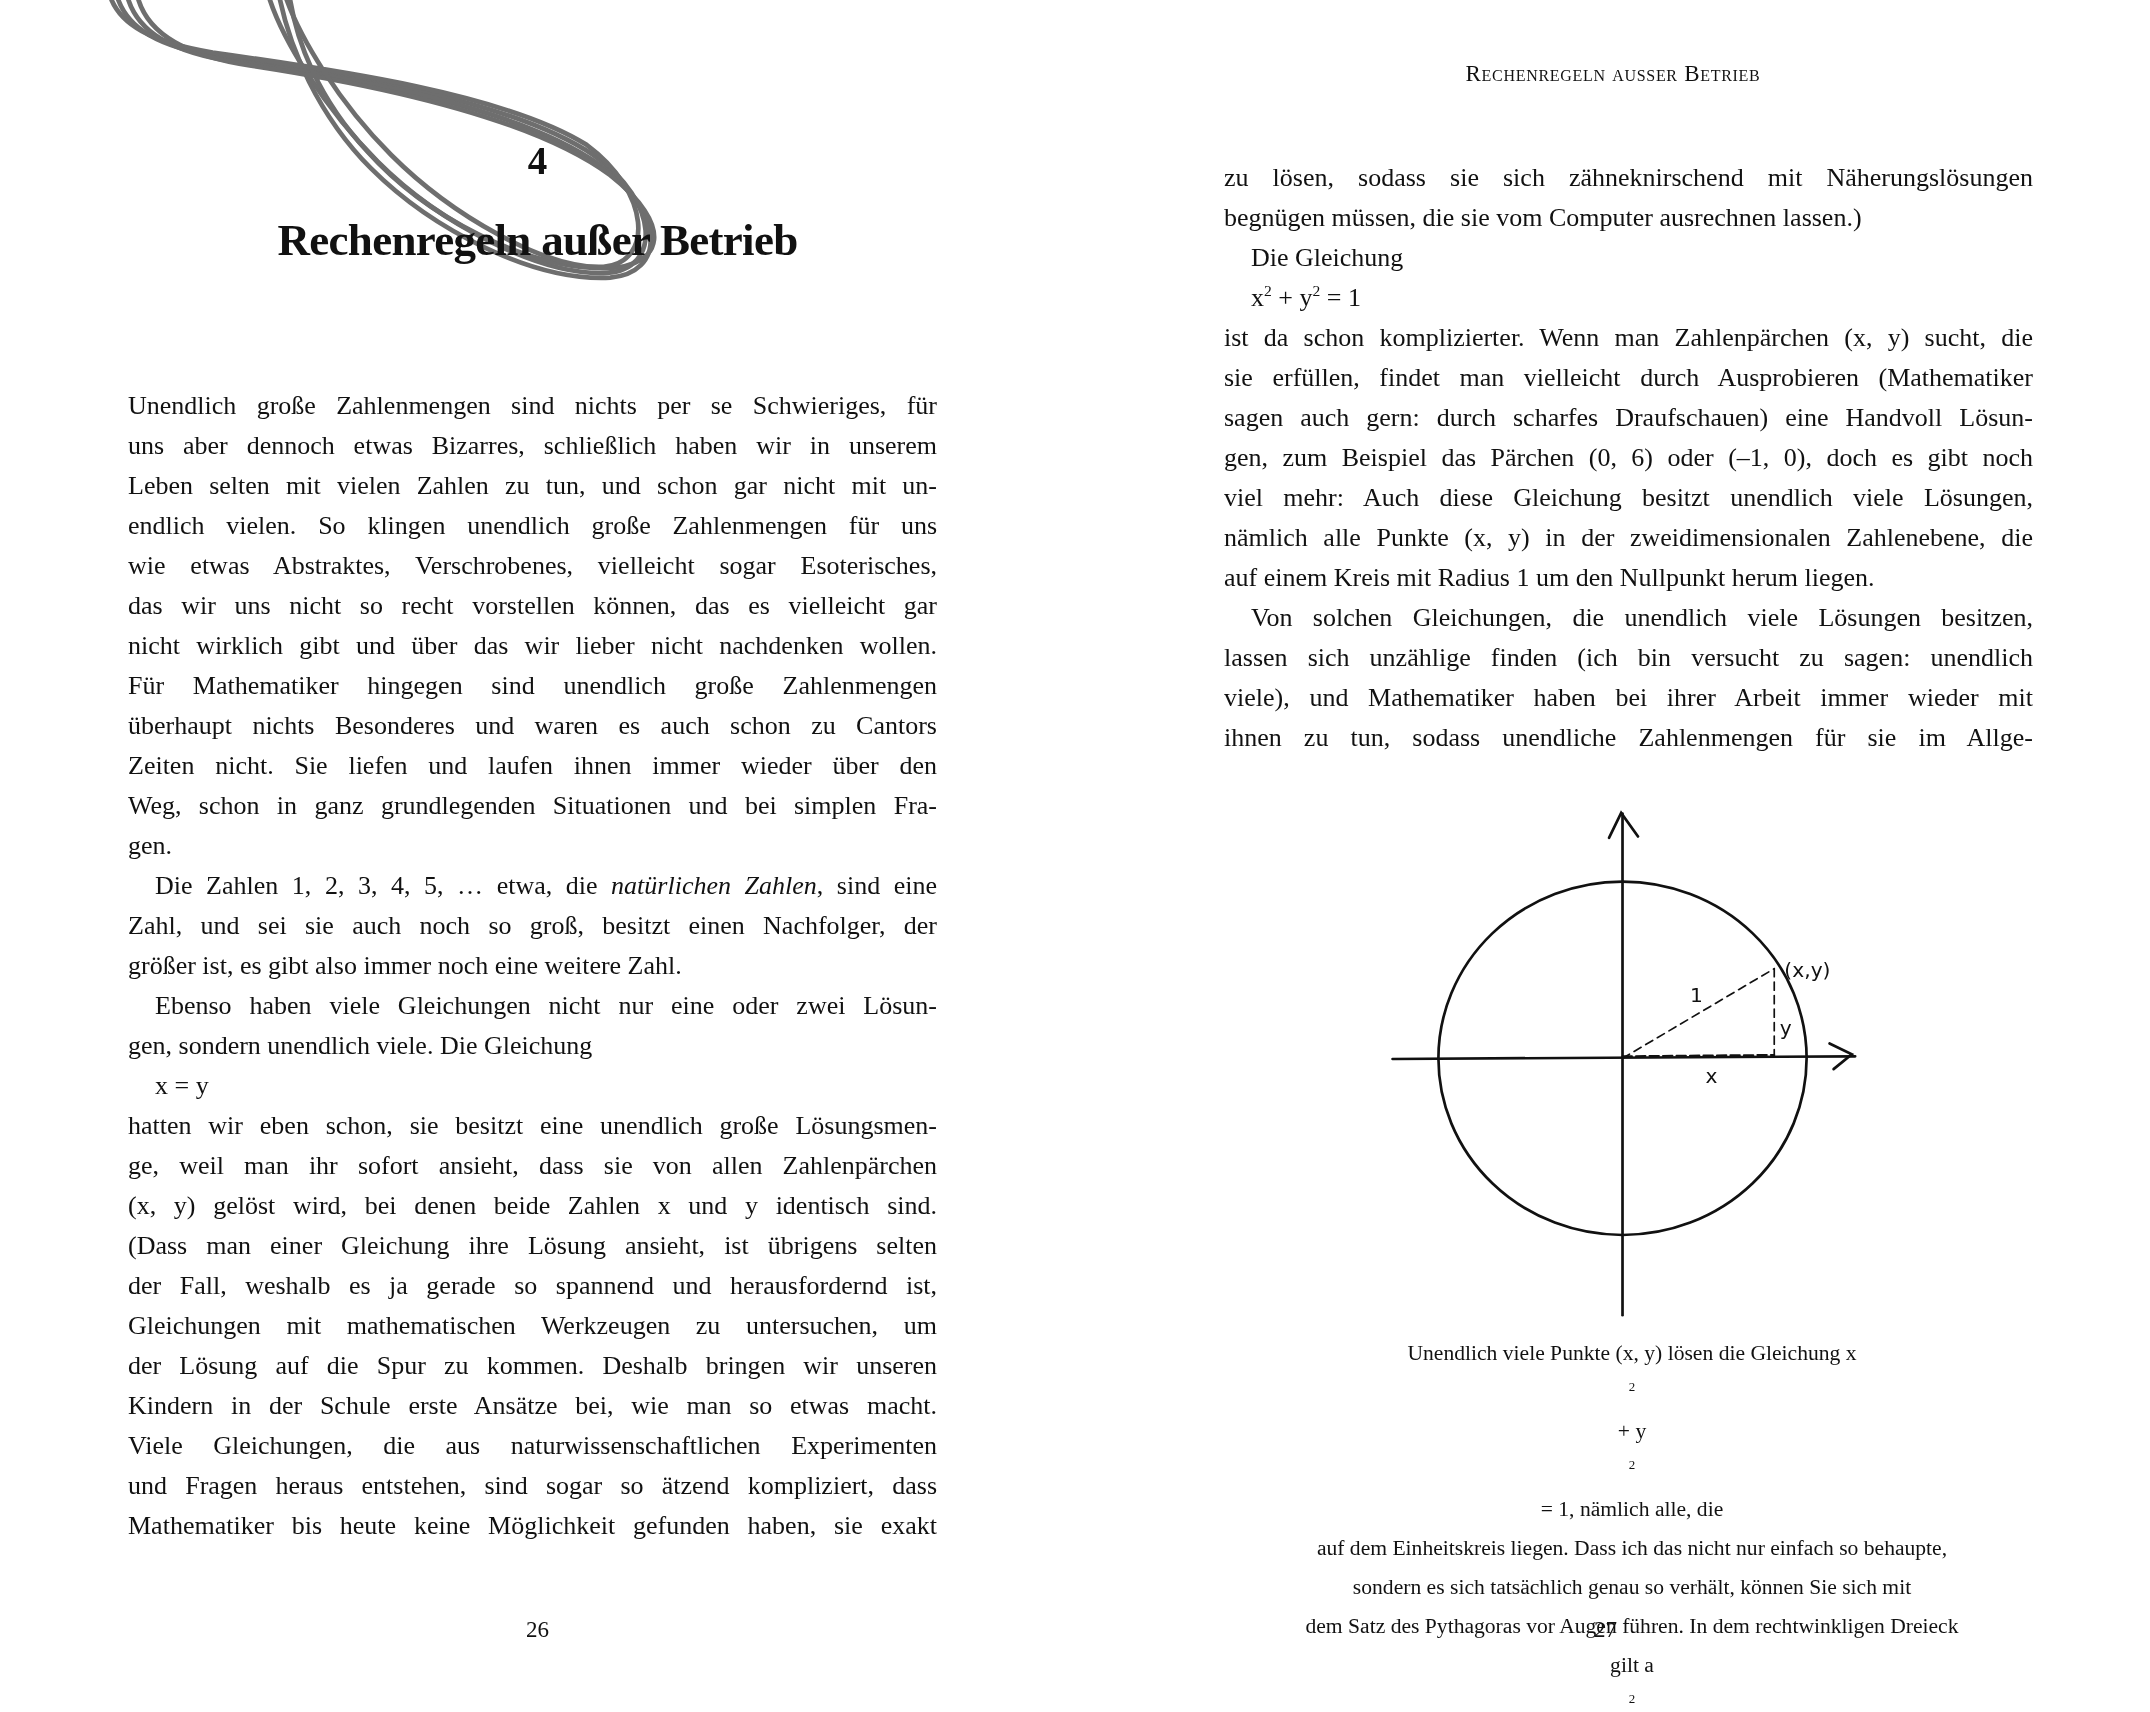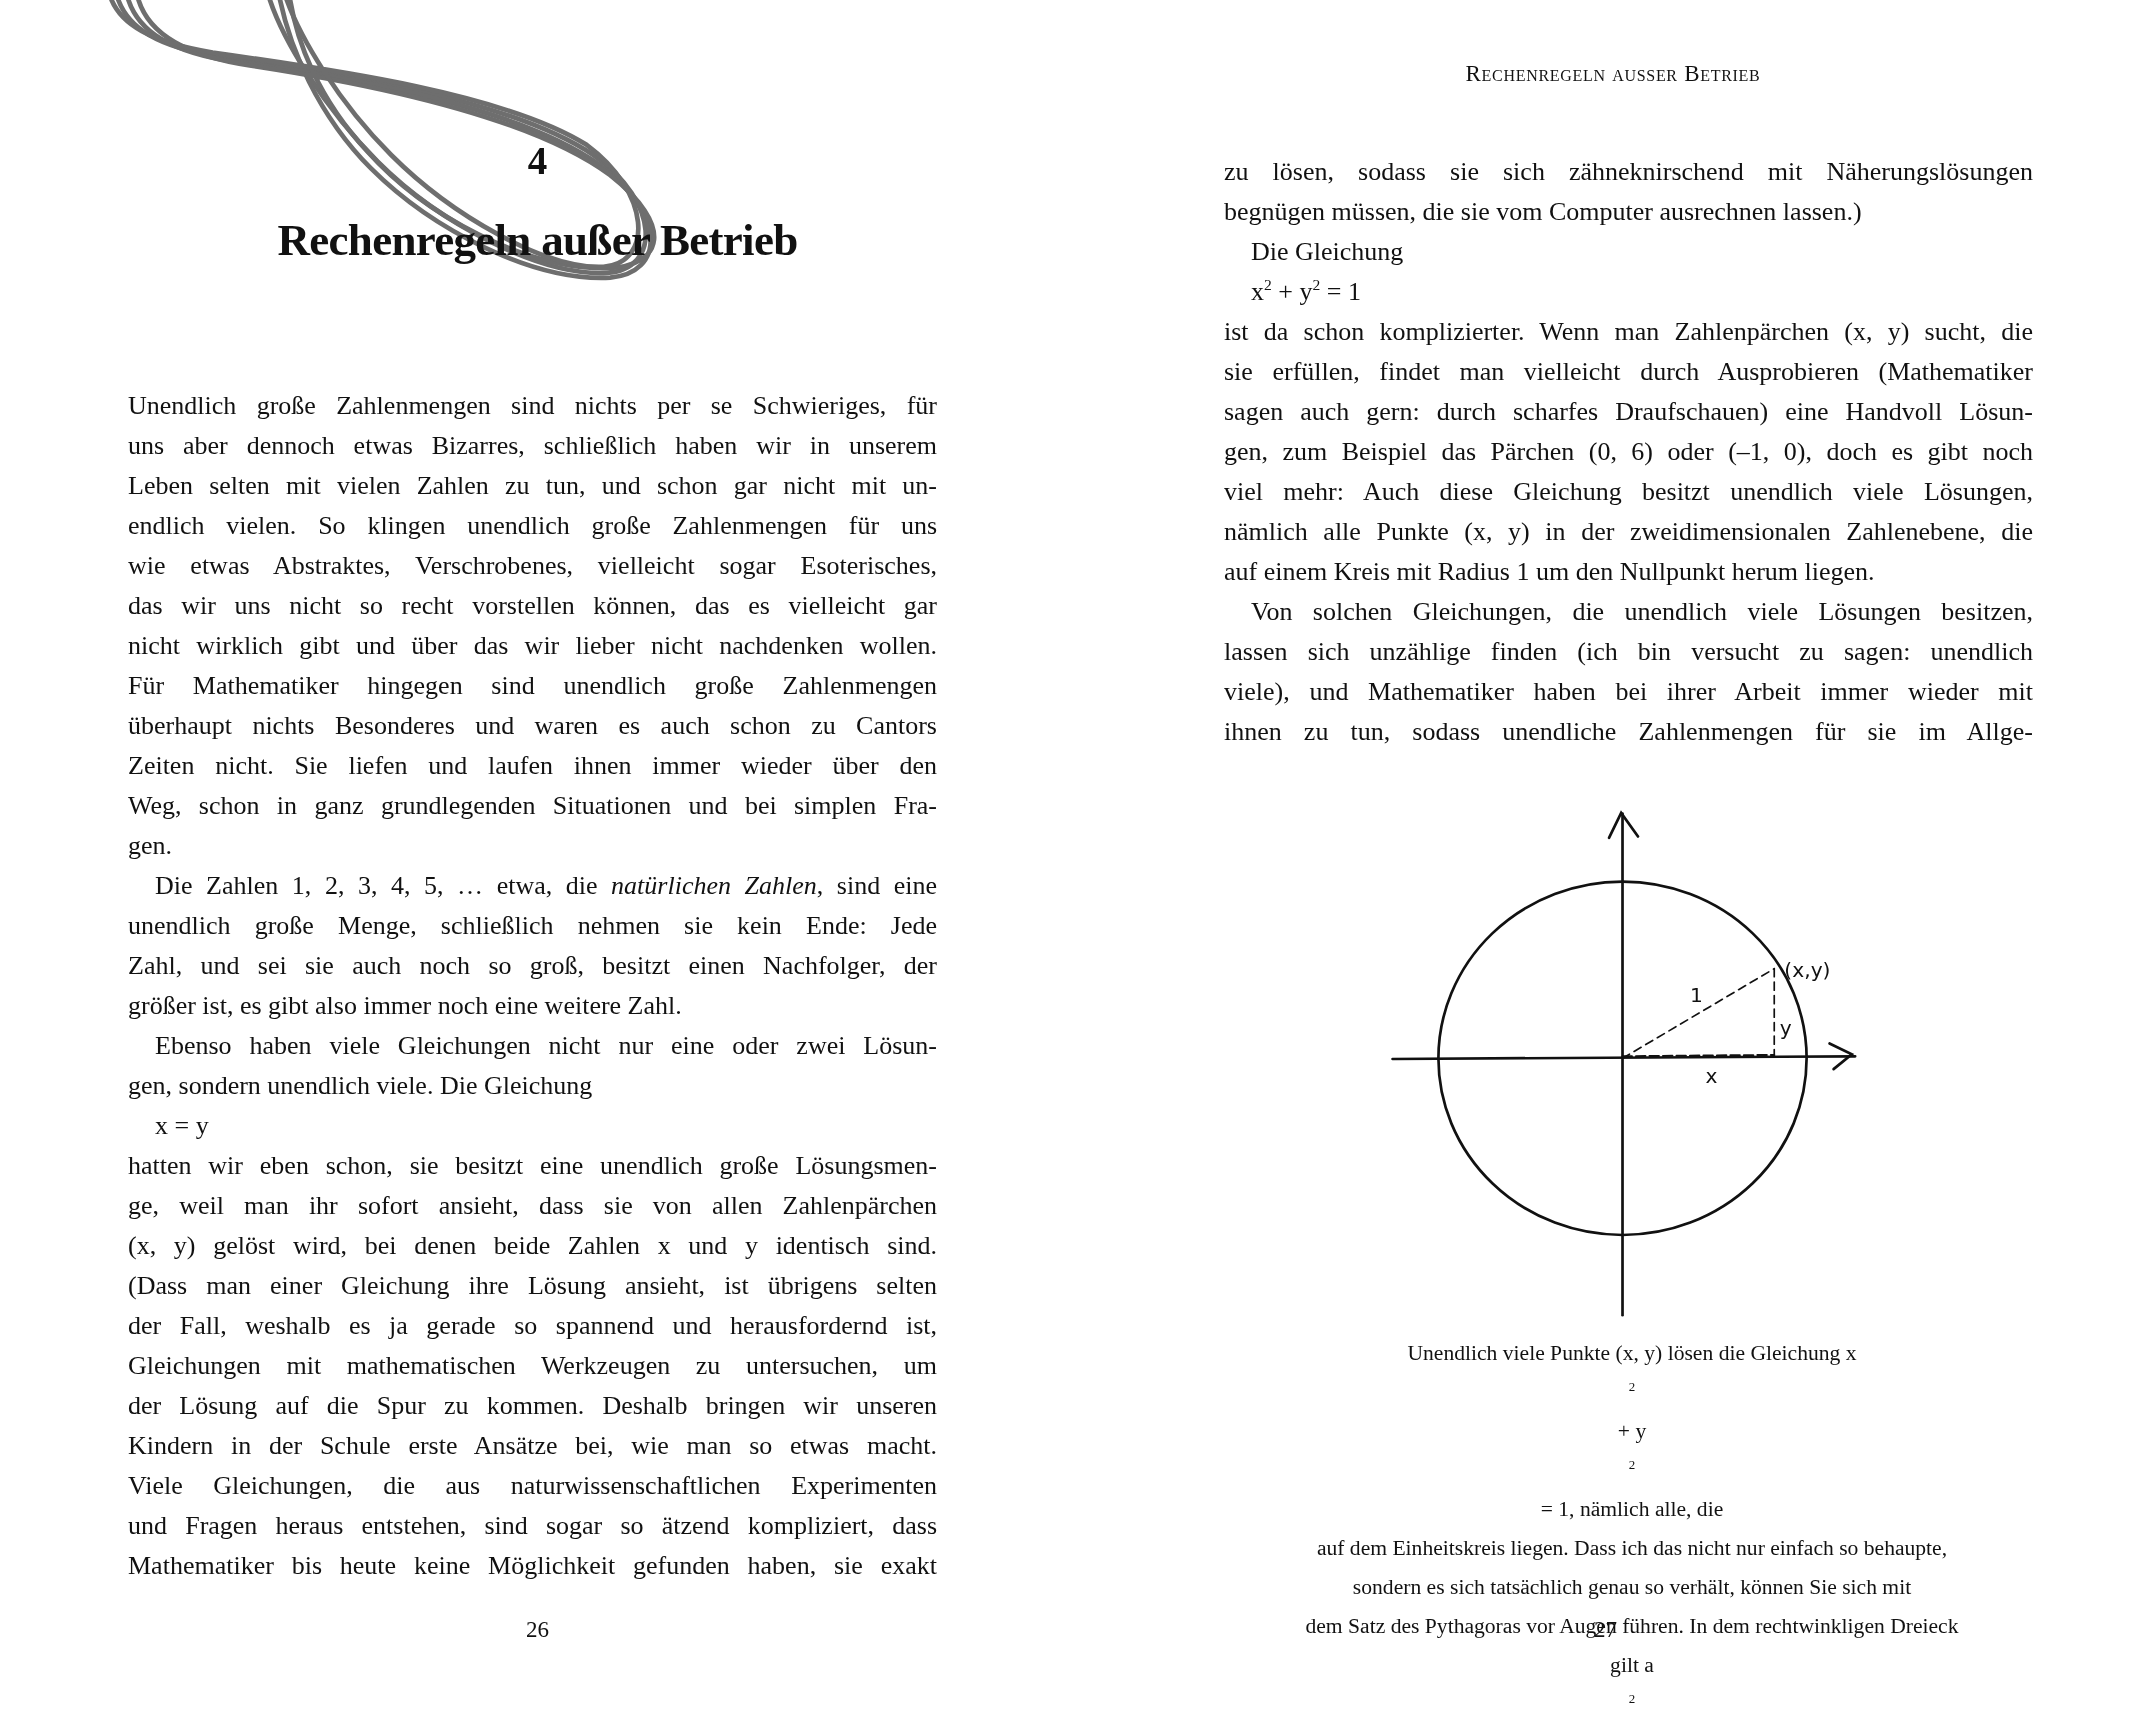--- a/index.html
+++ b/index.html
@@ -8,21 +8,21 @@
   .page { position:absolute; top:0; height:1380px; }
   #left-page { left:0; width:1075px; }
   #right-page { left:1075px; width:1076px; }
   .swirl { position:absolute; left:0; top:0; width:742px; height:283px; }
   .chapter-num { position:absolute; left:0; width:1075px; top:138px; text-align:center;
                  font-size:39px; font-weight:bold; }
   .chapter-title { position:absolute; left:0; width:1075px; top:214px; text-align:center;
                    font-size:45px; font-weight:bold; letter-spacing:-0.7px; }
   .body { position:absolute; font-size:26px; line-height:40px; }
   #left-body { left:128px; width:809px; top:386px; }
-  #right-body { left:149px; width:809px; top:152px; }
+  #right-body { left:149px; width:809px; top:158px; }
   .line { display:block; white-space:nowrap; text-align:justify; text-align-last:justify; height:40px; }
   .line.last { text-align-last:left; }
   .line.indent { padding-left:27px; }
   .line.formula { padding-left:27px; text-align-last:left; }
   sup { font-size:60%; vertical-align:super; line-height:0; }
   em { font-style:italic; }
   .running-head { position:absolute; left:0; width:1076px; top:61px; text-align:center;
                   font-size:23px; font-variant:small-caps; letter-spacing:0.7px; }
   .figure { position:absolute; left:308px; top:796px; width:506px; height:526px; }
   .caption { position:absolute; left:139px; width:836px; top:1334px; text-align:center;
@@ -54,21 +54,20 @@
     <span class="line">endlich vielen. So klingen unendlich große Zahlenmengen für uns</span>
     <span class="line">wie etwas Abstraktes, Verschrobenes, vielleicht sogar Esoterisches,</span>
     <span class="line">das wir uns nicht so recht vorstellen können, das es vielleicht gar</span>
     <span class="line">nicht wirklich gibt und über das wir lieber nicht nachdenken wollen.</span>
     <span class="line">Für Mathematiker hingegen sind unendlich große Zahlenmengen</span>
     <span class="line">überhaupt nichts Besonderes und waren es auch schon zu Cantors</span>
     <span class="line">Zeiten nicht. Sie liefen und laufen ihnen immer wieder über den</span>
     <span class="line">Weg, schon in ganz grundlegenden Situationen und bei simplen Fra-</span>
     <span class="line last">gen.</span>
     <span class="line indent"><span>Die Zahlen 1, 2, 3, 4, 5, … etwa, die </span><em>natürlichen Zahlen</em><span>, sind eine</span></span>
-    <span class="line">unendlich große Menge, schließlich nehmen sie kein Ende: Jede</span>
     <span class="line">Zahl, und sei sie auch noch so groß, besitzt einen Nachfolger, der</span>
     <span class="line last">größer ist, es gibt also immer noch eine weitere Zahl.</span>
     <span class="line indent">Ebenso haben viele Gleichungen nicht nur eine oder zwei Lösun-</span>
     <span class="line last">gen, sondern unendlich viele. Die Gleichung</span>
     <span class="line formula">x = y</span>
     <span class="line">hatten wir eben schon, sie besitzt eine unendlich große Lösungsmen-</span>
     <span class="line">ge, weil man ihr sofort ansieht, dass sie von allen Zahlenpärchen</span>
     <span class="line">(x, y) gelöst wird, bei denen beide Zahlen x und y identisch sind.</span>
     <span class="line">(Dass man einer Gleichung ihre Lösung ansieht, ist übrigens selten</span>
     <span class="line">der Fall, weshalb es ja gerade so spannend und herausfordernd ist,</span>

